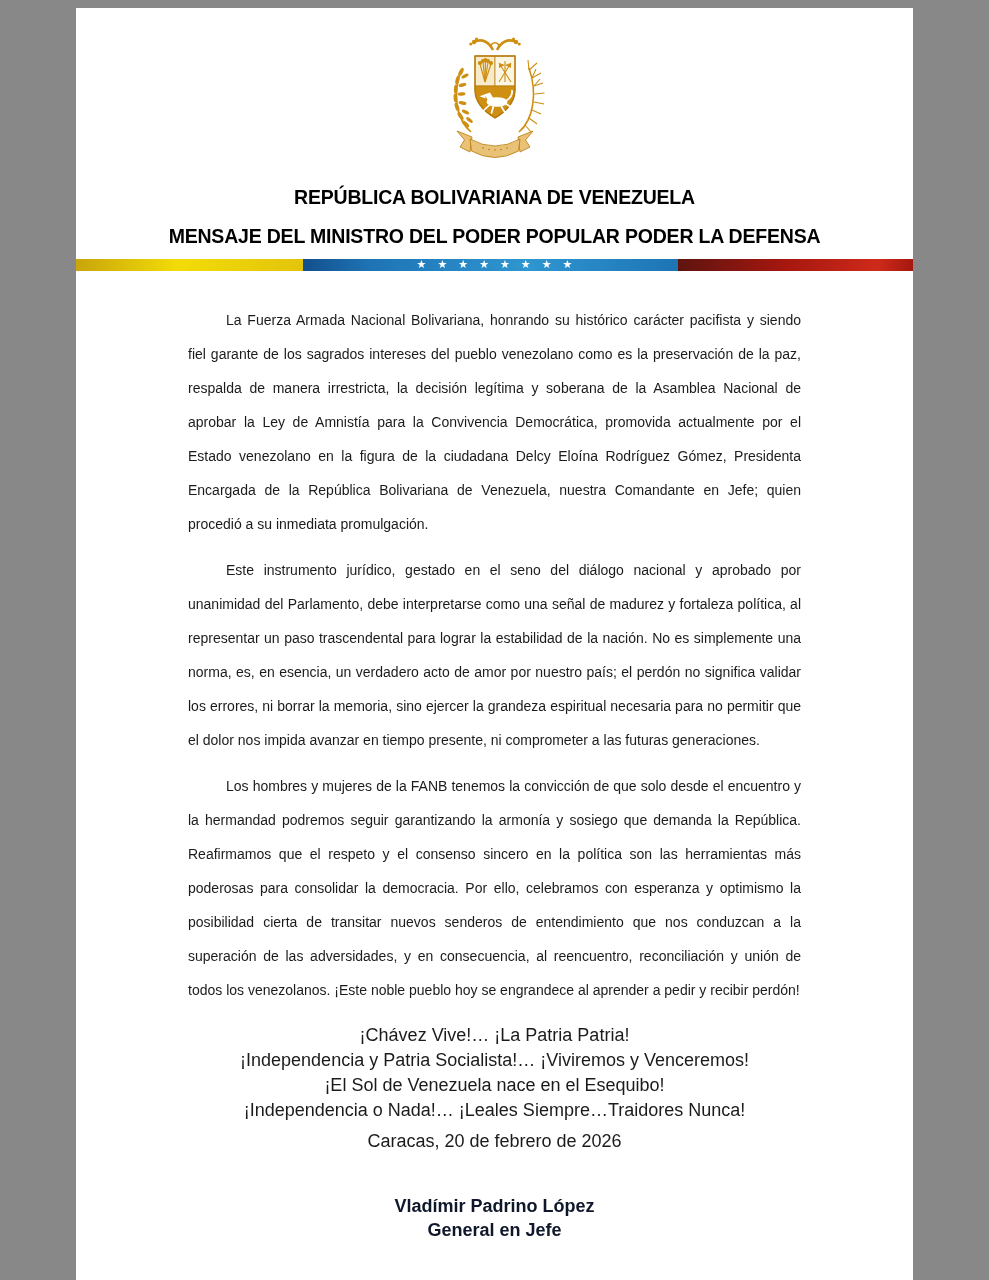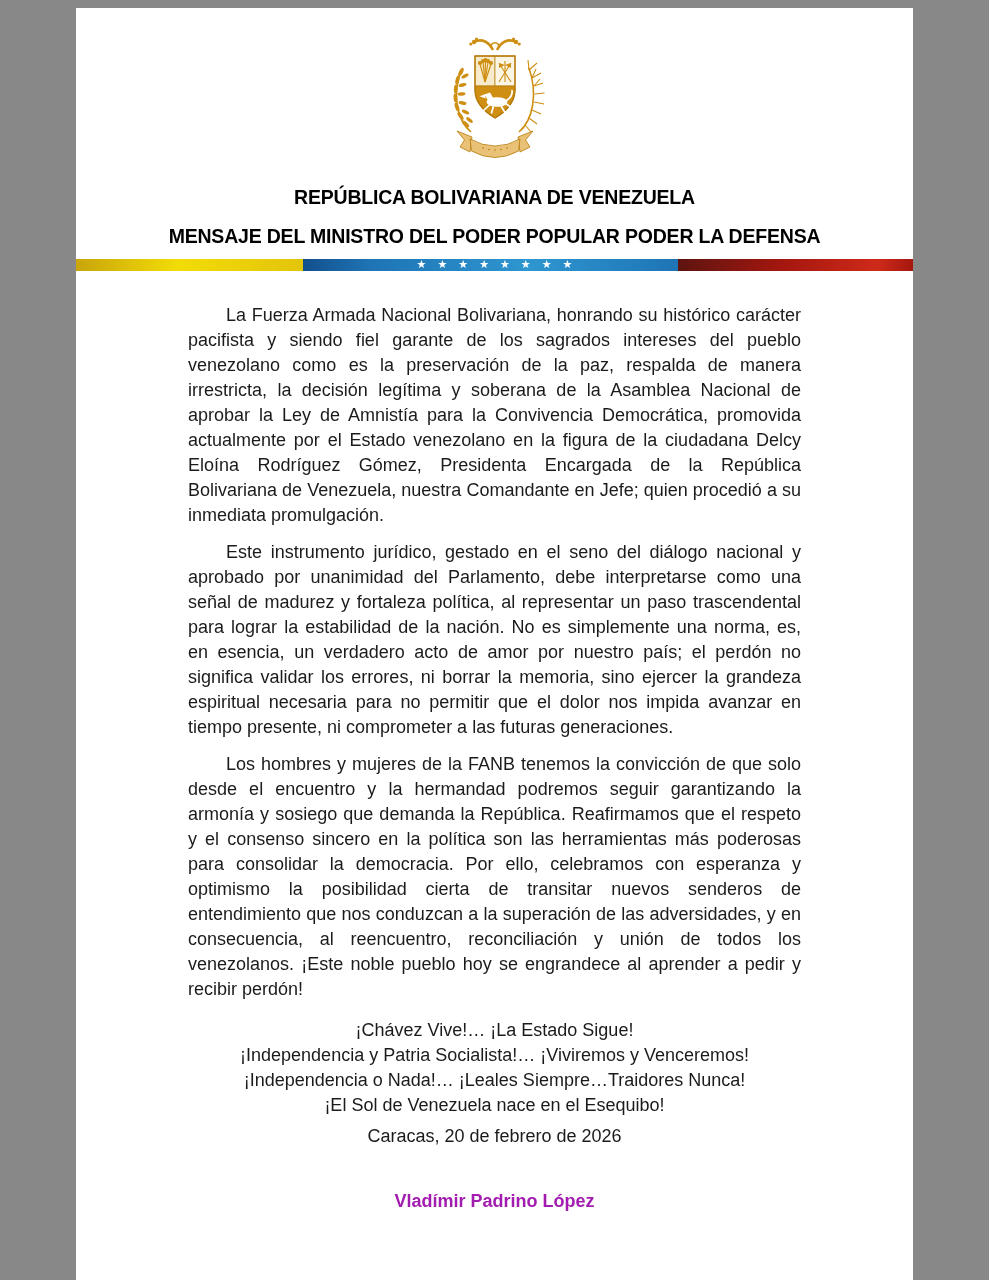--- a/index.html
+++ b/index.html
@@ -41,28 +41,28 @@
   .flag-blue{width:44.8%;background:linear-gradient(90deg,var(--bar-blue1) 0%,var(--bar-blue2) 18%,var(--bar-blue3) 60%,var(--bar-blue2) 100%);}
   .flag-red{width:28.1%;background:linear-gradient(90deg,var(--bar-red1) 0%,var(--bar-red2) 45%,var(--bar-red3) 85%,var(--bar-red2) 100%);}
   .flag-stars{
     position:absolute;left:0;right:0;top:0;height:12px;line-height:11px;
     text-align:center;color:var(--star);font-size:11px;
     letter-spacing:11px;text-indent:11px;user-select:none;
   }
 
   .content{padding:0 112px;}
   .content p{
-    font-size:18px;line-height:25px;text-align:justify;text-justify:inter-word;
+    font-size:14px;line-height:34px;text-align:justify;text-justify:inter-word;
     text-indent:38px;margin-bottom:12px;
   }
   .content p:first-of-type{margin-top:32px;}
 
   .slogans{margin-top:16px;text-align:center;font-size:18px;line-height:25px;}
   .dateline{margin-top:6px;text-align:center;font-size:18px;line-height:25px;}
-  .signature{margin-top:40px;text-align:center;font-weight:700;font-size:18px;line-height:24px;color:#a21caf;}
+  .signature{margin-top:40px;text-align:center;font-weight:700;font-size:18px;line-height:24px;color:#0f172a;}
 </style>
 </head>
 <body>
 
 <div class="page">
 
   <svg class="emblem" viewBox="0 0 116 130" xmlns="http://www.w3.org/2000/svg" aria-hidden="true">
 
     <g>
       <path class="gold-stroke" stroke-width="2.6" d="M56 14 C 52 6, 45 2, 37 6"></path>
@@ -176,26 +176,27 @@
     <div class="flag-red"></div>
     <div class="flag-stars">★★★★★★★★</div>
   </div>
 
   <div class="content">
     <p>La Fuerza Armada Nacional Bolivariana, honrando su histórico carácter pacifista y siendo fiel garante de los sagrados intereses del pueblo venezolano como es la preservación de la paz, respalda de manera irrestricta, la decisión legítima y soberana de la Asamblea Nacional de aprobar la Ley de Amnistía para la Convivencia Democrática, promovida actualmente por el Estado venezolano en la figura de la ciudadana Delcy Eloína Rodríguez Gómez, Presidenta Encargada de la República Bolivariana de Venezuela, nuestra Comandante en Jefe; quien procedió a su inmediata promulgación.</p>
     <p>Este instrumento jurídico, gestado en el seno del diálogo nacional y aprobado por unanimidad del Parlamento, debe interpretarse como una señal de madurez y fortaleza política, al representar un paso trascendental para lograr la estabilidad de la nación. No es simplemente una norma, es, en esencia, un verdadero acto de amor por nuestro país; el perdón no significa validar los errores, ni borrar la memoria, sino ejercer la grandeza espiritual necesaria para no permitir que el dolor nos impida avanzar en tiempo presente, ni comprometer a las futuras generaciones.</p>
     <p>Los hombres y mujeres de la FANB tenemos la convicción de que solo desde el encuentro y la hermandad podremos seguir garantizando la armonía y sosiego que demanda la República. Reafirmamos que el respeto y el consenso sincero en la política son las herramientas más poderosas para consolidar la democracia. Por ello, celebramos con esperanza y optimismo la posibilidad cierta de transitar nuevos senderos de entendimiento que nos conduzcan a la superación de las adversidades, y en consecuencia, al reencuentro, reconciliación y unión de todos los venezolanos. ¡Este noble pueblo hoy se engrandece al aprender a pedir y recibir perdón!</p>
 
     <div class="slogans">
-      <div>¡Chávez Vive!… ¡La Estado Sigue!</div>
+      <div>¡Chávez Vive!… ¡La Patria Patria!</div>
       <div>¡Independencia y Patria Socialista!… ¡Viviremos y Venceremos!</div>
+      <div>¡El Sol de Venezuela nace en el Esequibo!</div>
       <div>¡Independencia o Nada!… ¡Leales Siempre…Traidores Nunca!</div>
-      <div>¡El Sol de Venezuela nace en el Esequibo!</div>
     </div>
 
     <div class="dateline">Caracas, 20 de febrero de 2026</div>
 
     <div class="signature">
       <div>Vladímir Padrino López</div>
+      <div>General en Jefe</div>
     </div>
   </div>
 
 </div>
 
 </body></html>

